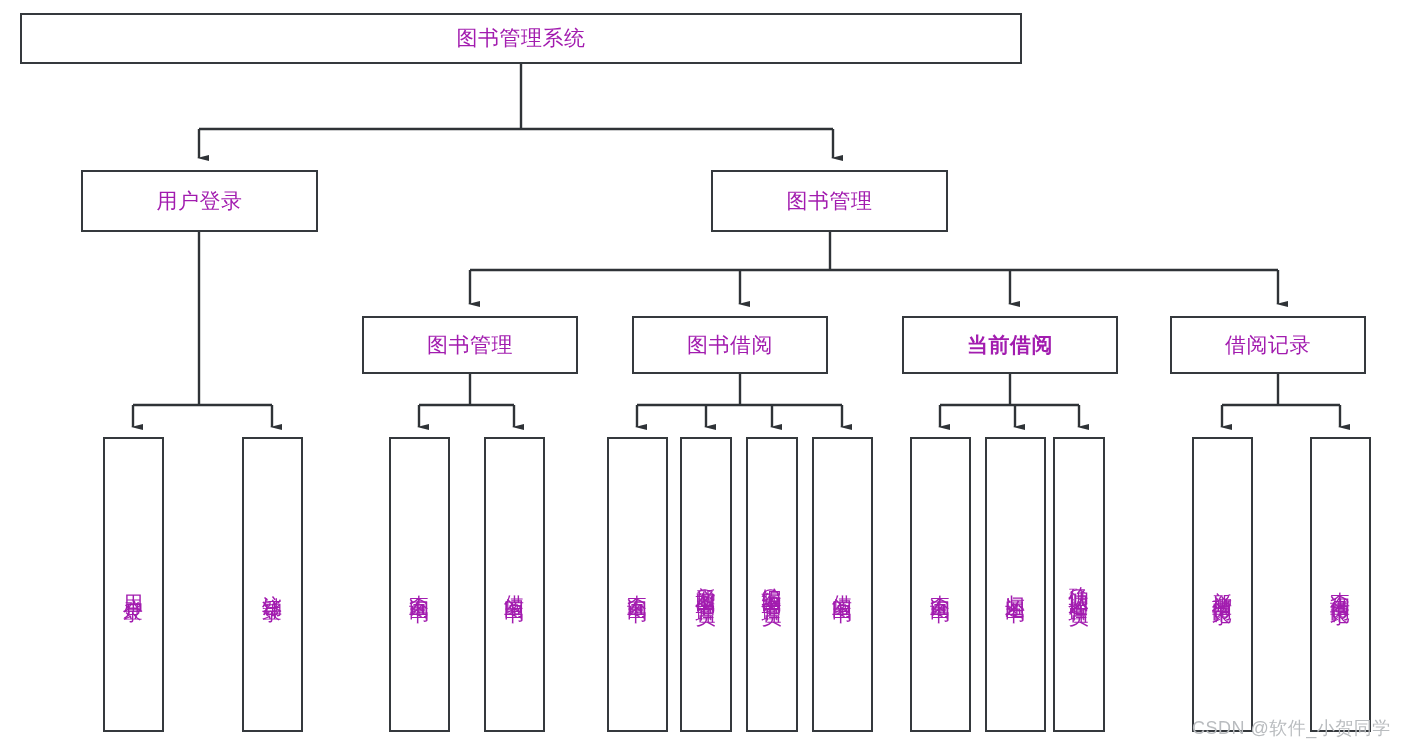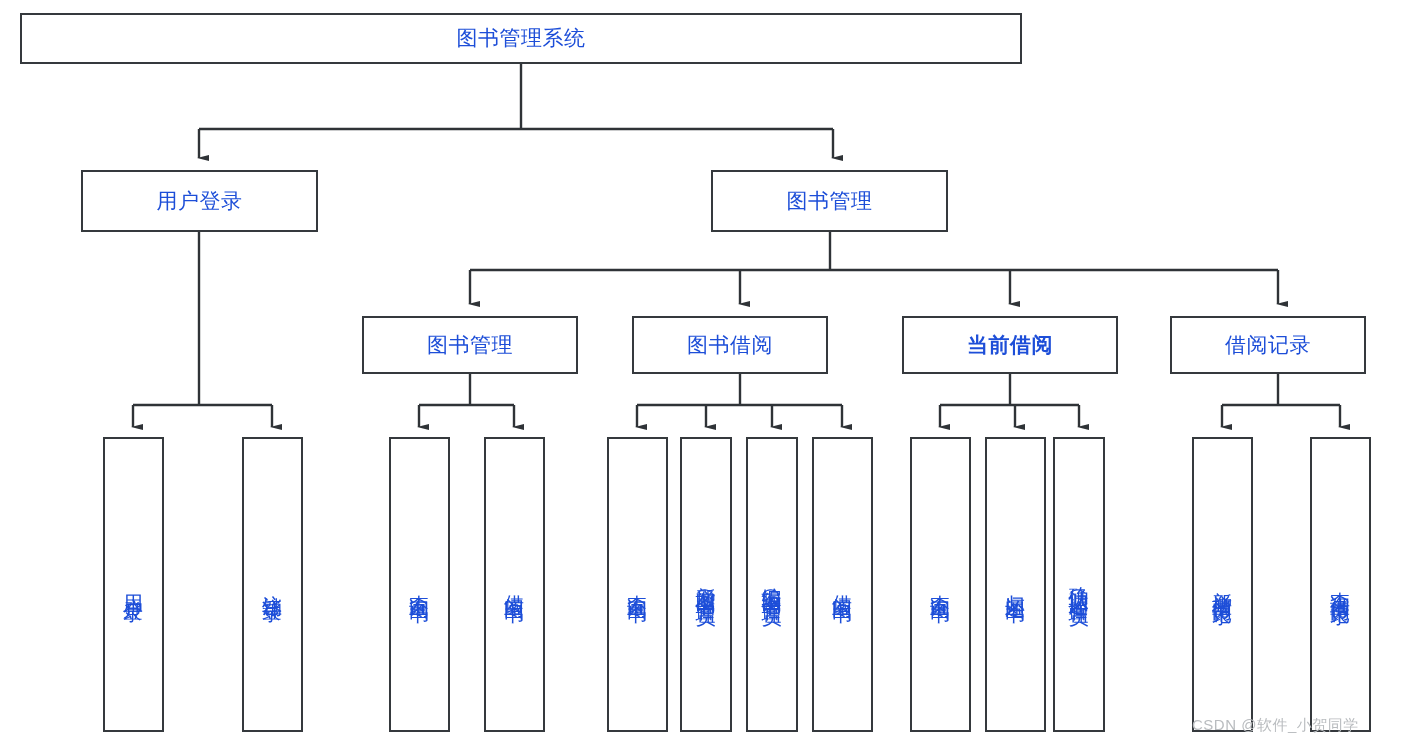--- a/index.html
+++ b/index.html
@@ -32,38 +32,38 @@
     background: #ffffff;
     border: 2px solid #35393d;
     display: flex;
     align-items: center;
     justify-content: center;
   }
   .node .label {
     font-size: 21px;
     line-height: 1.15;
     letter-spacing: 0.5px;
-    color: #1d4ed8;
+    color: #a21caf;
     white-space: nowrap;
   }
   .node.leaf {
     align-items: center;
     justify-content: center;
   }
   .node.leaf .label {
     writing-mode: vertical-rl;
     text-orientation: upright;
     font-size: 20px;
     letter-spacing: 3px;
     white-space: nowrap;
     line-height: 1;
   }
   .watermark {
     position: absolute;
-    font-size: 15px;
+    font-size: 18px;
     color: #b9bcbf;
     white-space: nowrap;
     letter-spacing: 0.5px;
   }
 </style>
 </head>
 <body>
 
 <div id="canvas">
 

